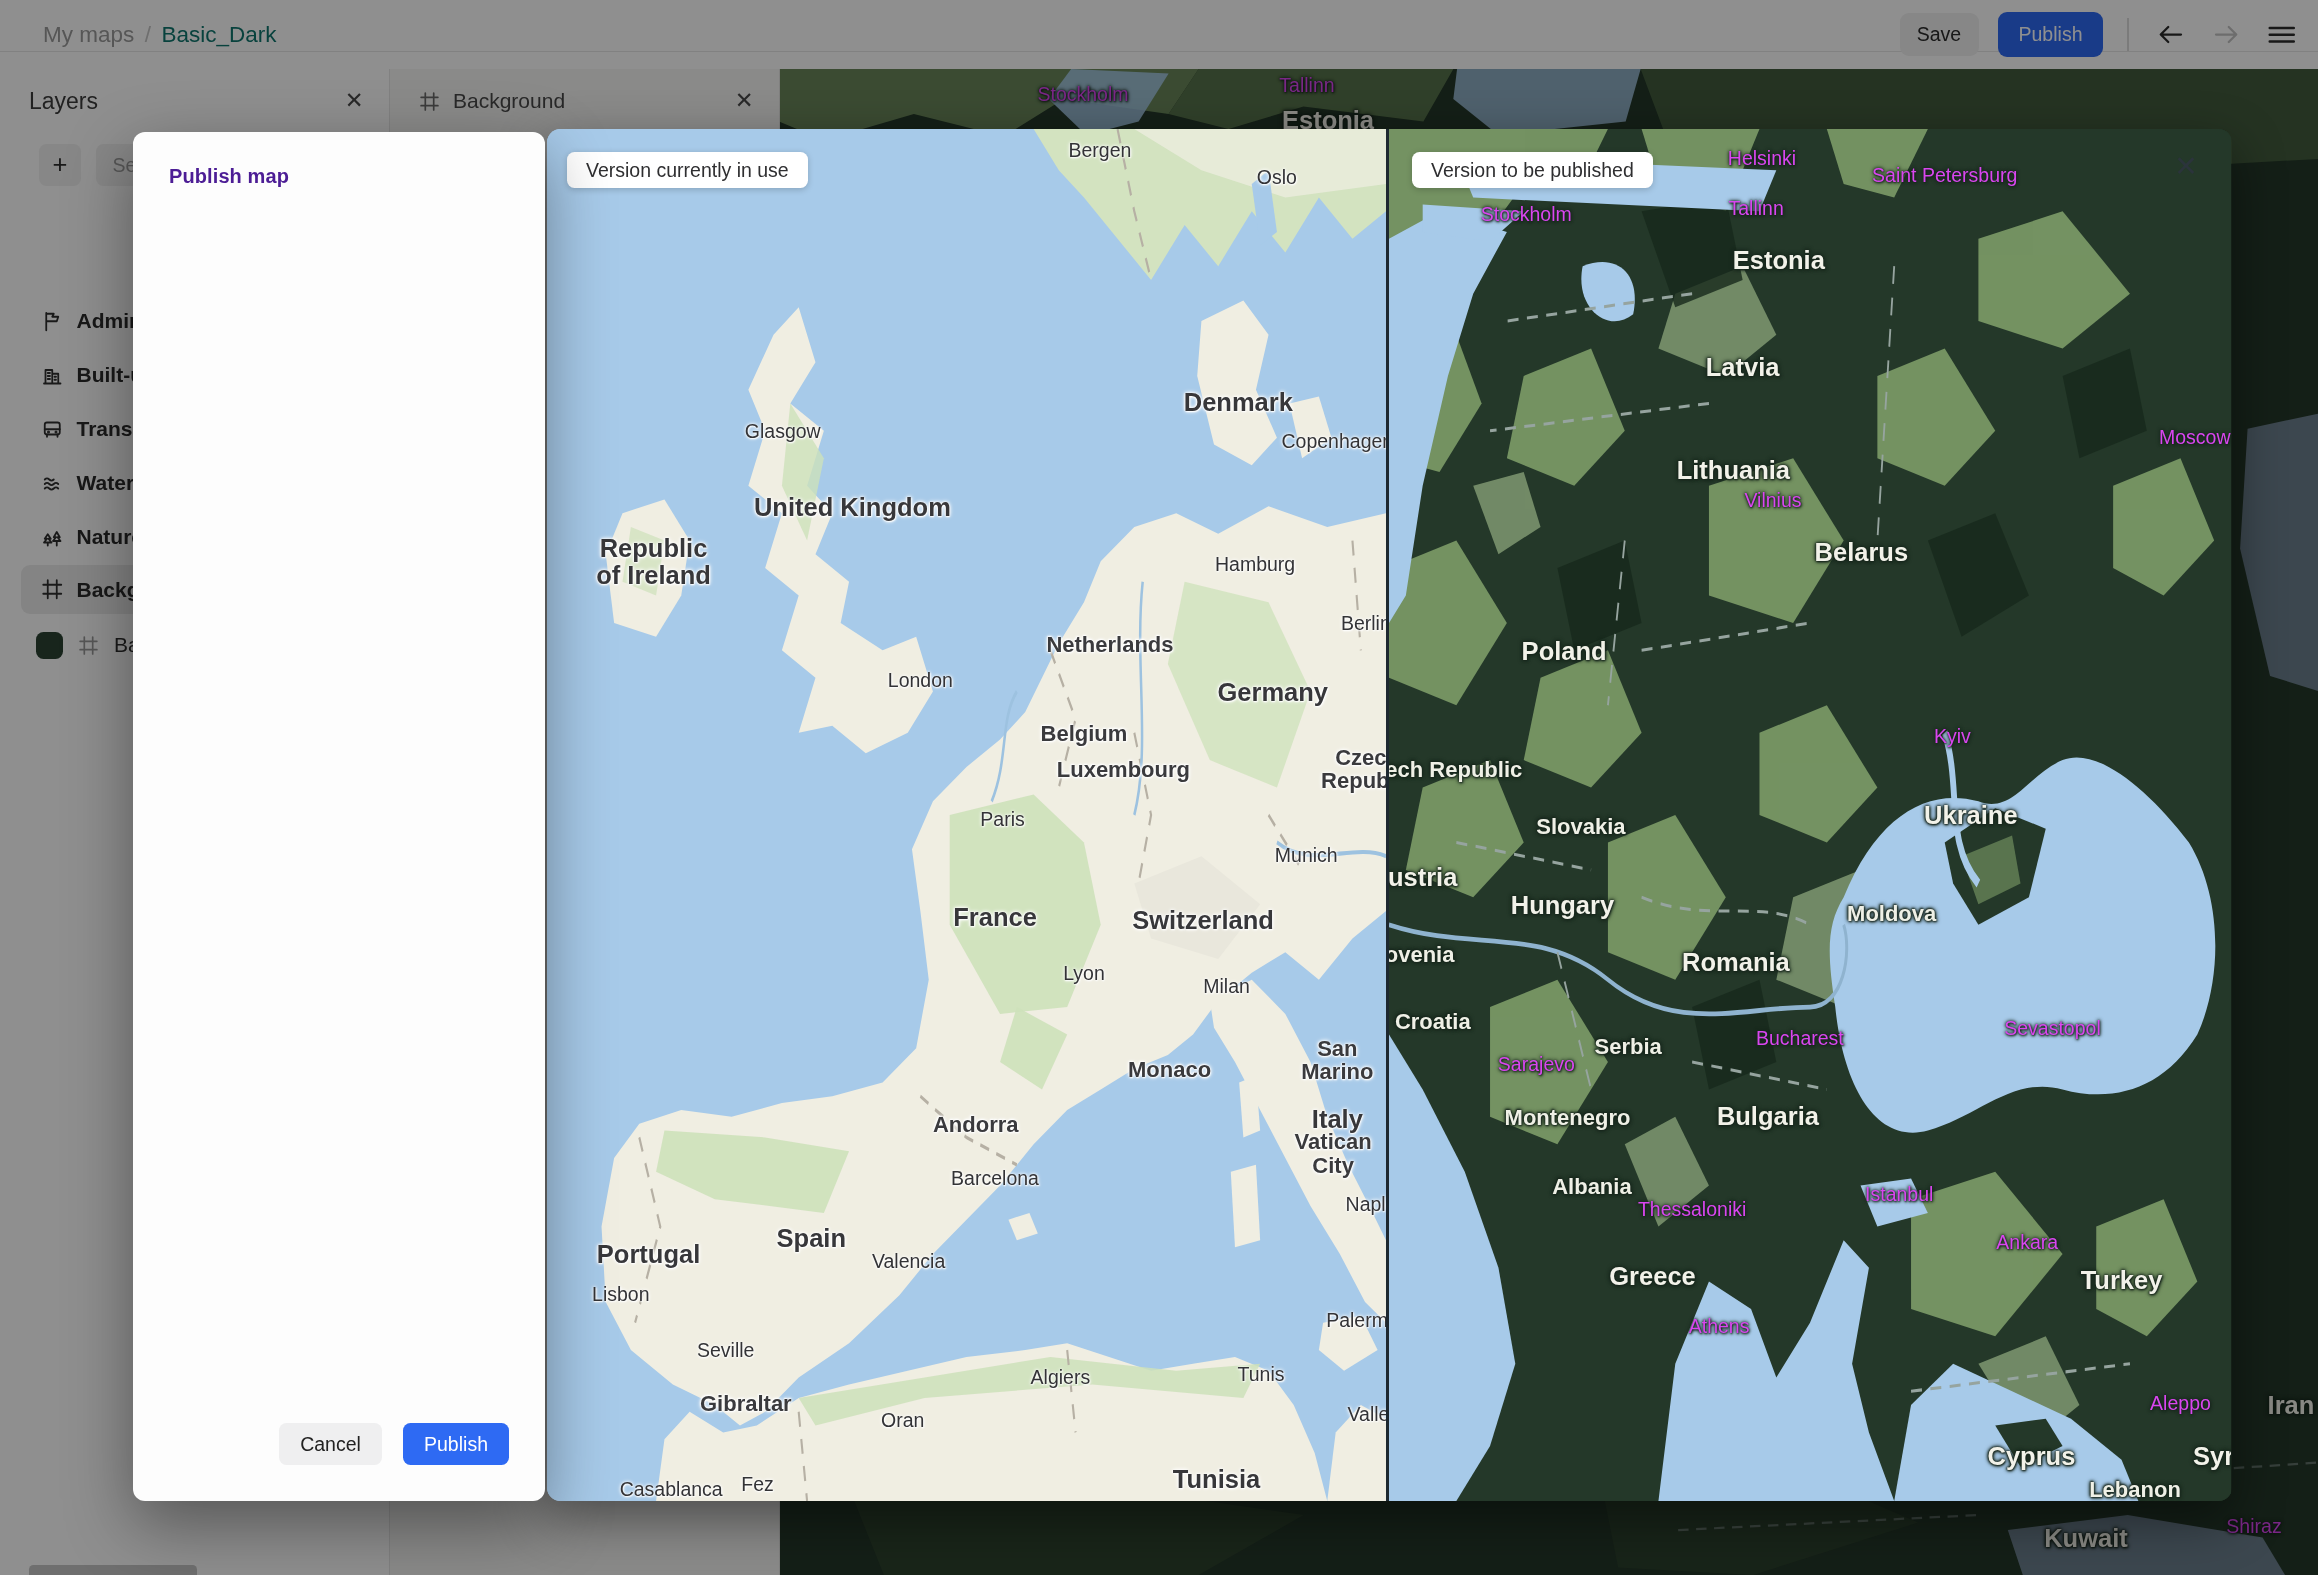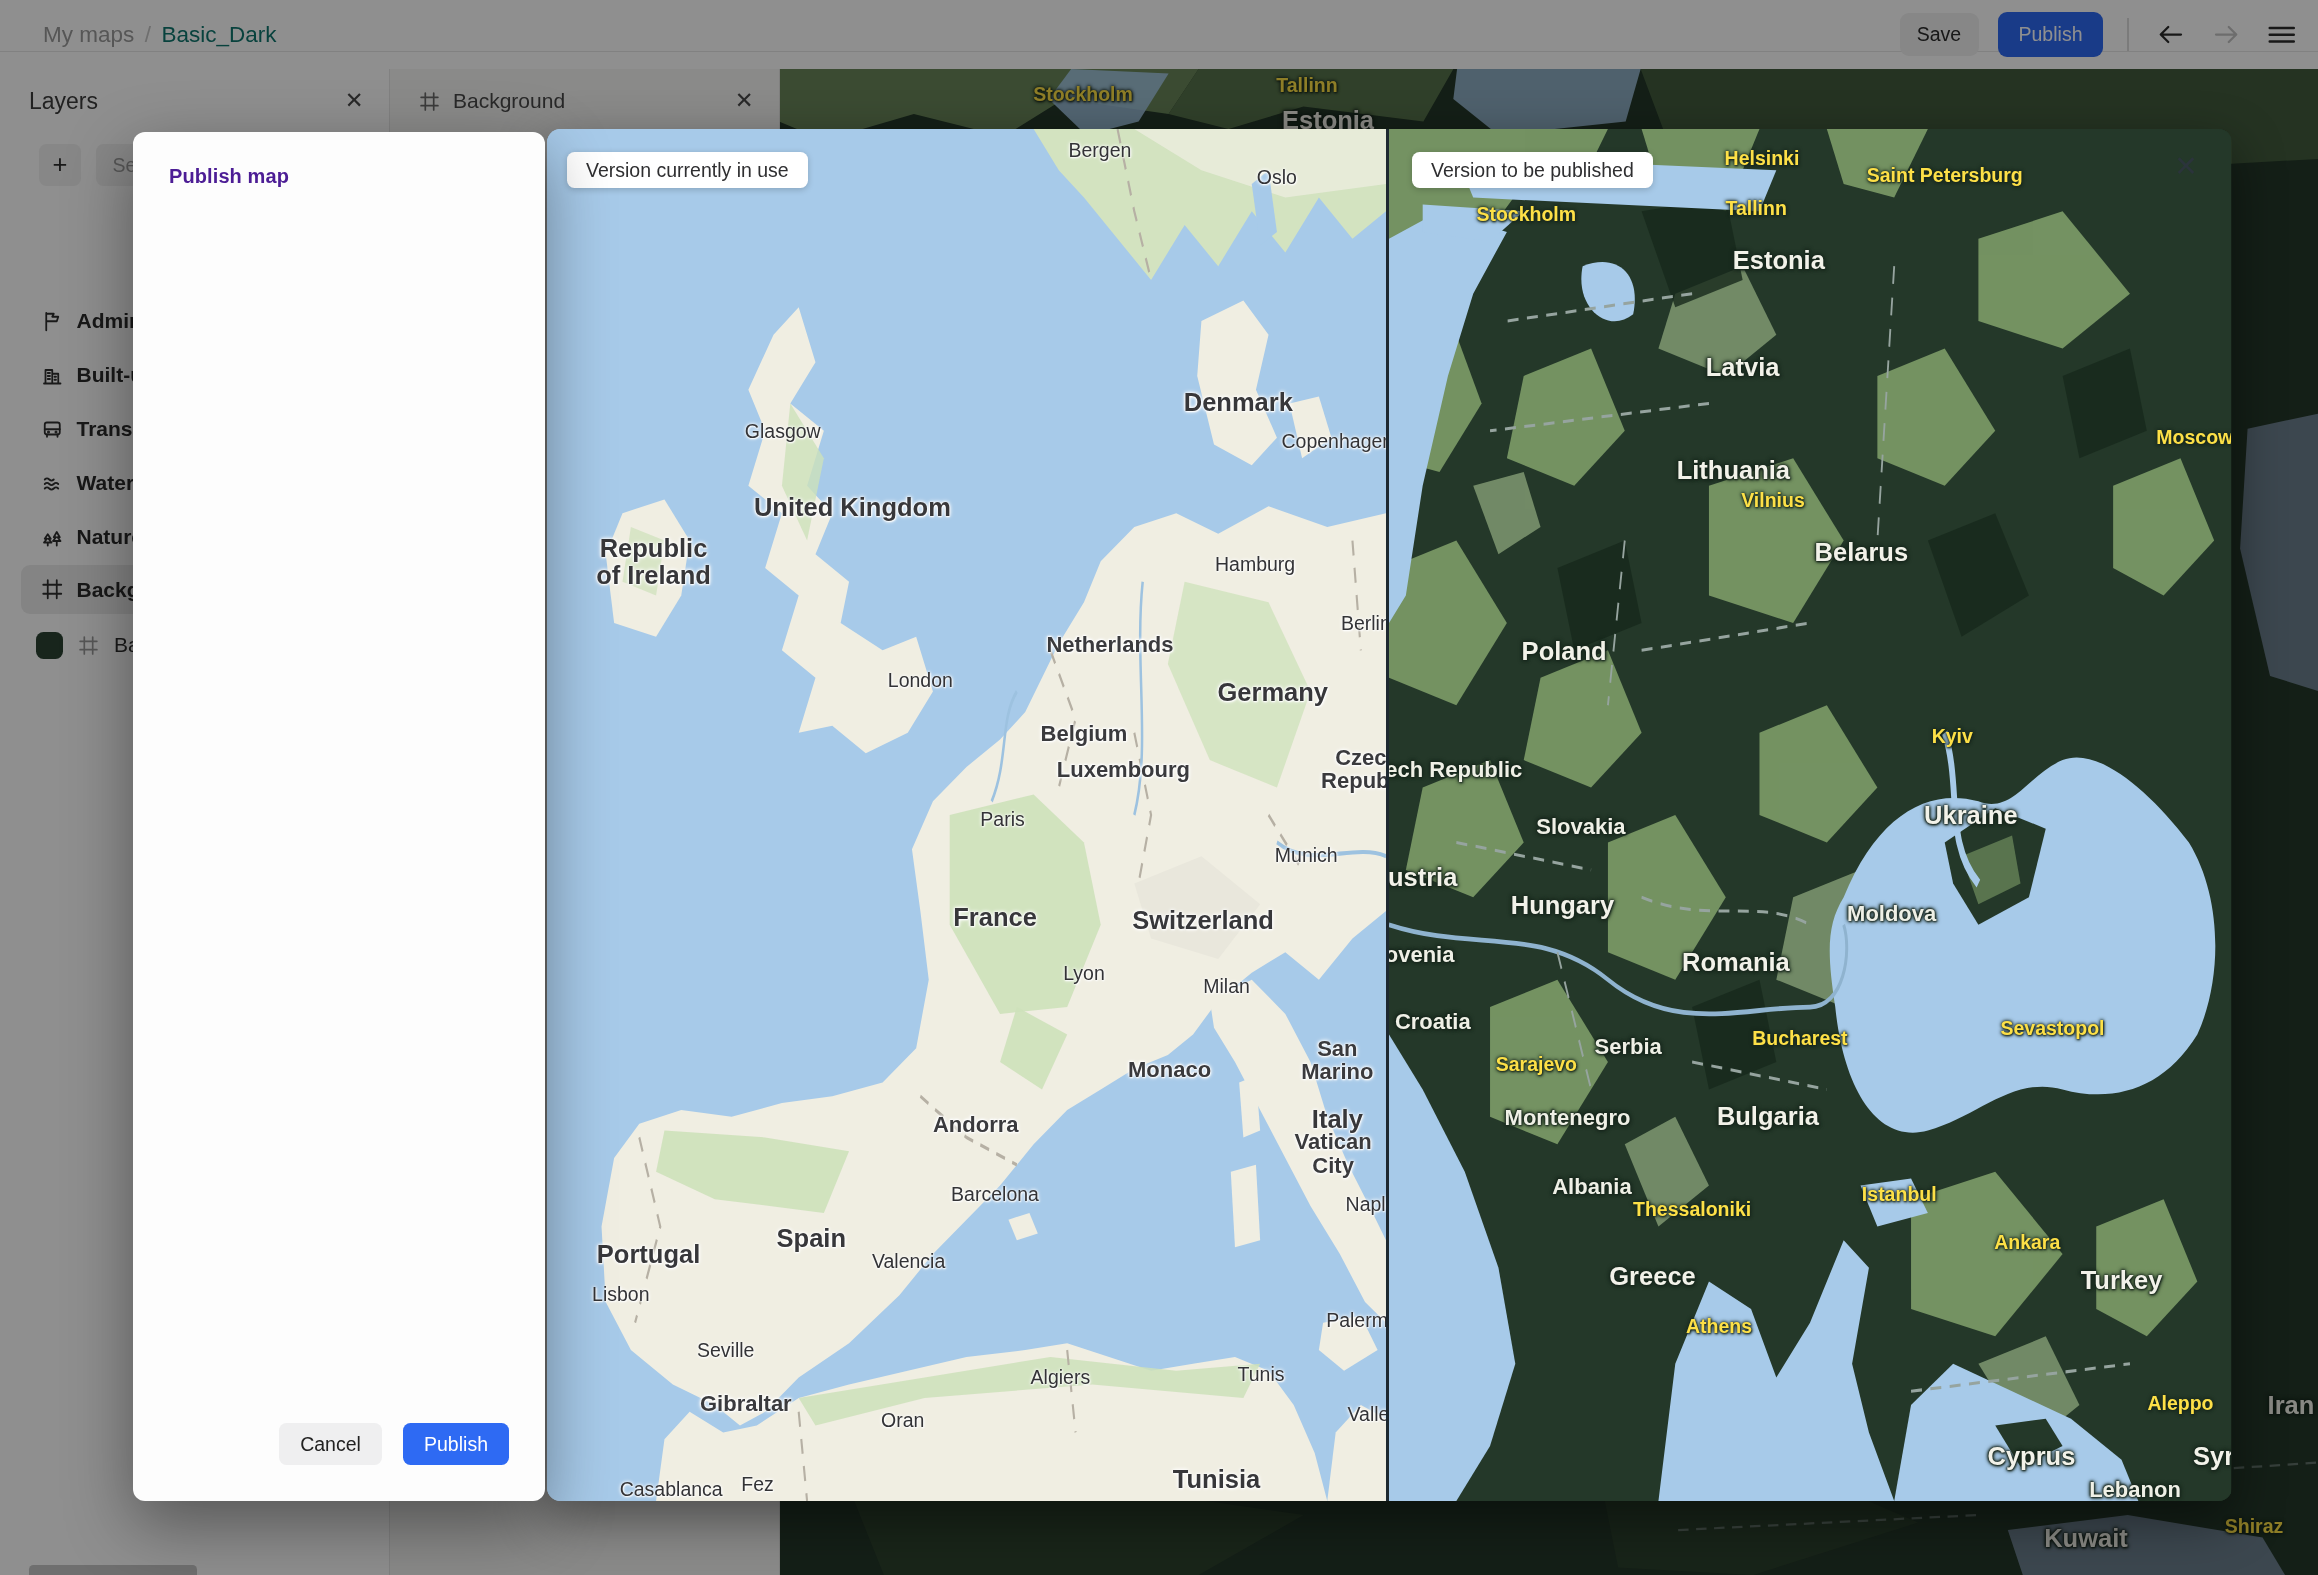--- a/index.html
+++ b/index.html
@@ -81,21 +81,21 @@
   .light-style .map-label.big     { font-size:25.5px; font-weight:700; color:#37373a;
       text-shadow:0 0 5.2px #fff,0 0 3.7px #fff,0.7px 0.7px 1.5px #fff,-0.7px -0.7px 1.5px #fff; }
   .light-style .map-label.country { font-size:22px; font-weight:700; color:#3a3a3d;
       text-shadow:0 0 5.2px #fff,0 0 3.7px #fff,0.7px 0.7px 1.5px #fff,-0.7px -0.7px 1.5px #fff; }
   .light-style .map-label.city    { font-size:19.5px; font-weight:400; color:#333336;
       text-shadow:0 0 4.5px #fff,0 0 3px #fff,0.7px 0.7px 1.5px #fff; }
   .dark-style .map-label.big     { font-size:25.5px; font-weight:700; color:#f2f2e9;
       text-shadow:0 0 5.2px #18271d,0 0 3.7px #18271d,0.7px 0.7px 2.2px #18271d,-0.7px -0.7px 2.2px #18271d; }
   .dark-style .map-label.country { font-size:22px; font-weight:700; color:#eff0e6;
       text-shadow:0 0 5.2px #18271d,0 0 3.7px #18271d,0.7px 0.7px 2.2px #18271d,-0.7px -0.7px 2.2px #18271d; }
-  .dark-style .map-label.city    { font-size:19.5px; font-weight:700; color:#fde047;
+  .dark-style .map-label.city    { font-size:19.5px; font-weight:400; color:#d946ef;
       text-shadow:0 0 4.5px #18271d,0 0 3px #18271d,0.7px 0.7px 2.2px #18271d; }
 
   
   #modal { position:absolute; left:133px; top:132px; width:412px; height:1369px; background:#fdfdfd;
            border-radius:12px; z-index:4; box-shadow:0 22.5px 67px rgba(0,0,0,.4);
            display:flex; flex-direction:column; padding:33px 36px 36px 36px; }
   #modal h1 { font-size:20px; font-weight:700; color:#4c1d95; letter-spacing:0.1px; }
   #modal .para { margin-top:21px; font-size:19px; line-height:22px; color:#262626; white-space:pre-line; }
   #modal .para.second { margin-top:11.2px; }
   #modal a { color:#262626; text-decoration:underline; cursor:pointer; }
@@ -311,21 +311,21 @@
         <span class="map-label city" style="left: 90.5%; top: 53%;">Munich</span>
         <span class="map-label big" style="left: 53.4%; top: 57.5%;">France</span>
         <span class="map-label big" style="left: 78.2%; top: 57.7%;">Switzerland</span>
         <span class="map-label city" style="left: 64%; top: 61.6%;">Lyon</span>
         <span class="map-label city" style="left: 81%; top: 62.5%;">Milan</span>
         <span class="map-label country" style="left: 74.2%; top: 68.6%;">Monaco</span>
         <span class="map-label country" style="left: 94.2%; top: 67.9%;">San Marino</span>
         <span class="map-label big" style="left: 94.2%; top: 72.2%;">Italy</span>
         <span class="map-label country" style="left: 93.7%; top: 74.7%;">Vatican City</span>
         <span class="map-label country" style="left: 51.1%; top: 72.6%;">Andorra</span>
-        <span class="map-label city" style="left: 53.4%; top: 76.5%; margin-top: 16px;">Barcelona</span>
+        <span class="map-label city" style="left: 53.4%; top: 76.5%;">Barcelona</span>
         <span class="map-label city" style="left: 98.8%; top: 78.4%;">Naples</span>
         <span class="map-label big" style="left: 31.5%; top: 80.9%;">Spain</span>
         <span class="map-label city" style="left: 43.1%; top: 82.6%;">Valencia</span>
         <span class="map-label big" style="left: 12.1%; top: 82.1%;">Portugal</span>
         <span class="map-label city" style="left: 8.8%; top: 85%;">Lisbon</span>
         <span class="map-label city" style="left: 21.3%; top: 89.1%;">Seville</span>
         <span class="map-label city" style="left: 97.2%; top: 86.9%;">Palermo</span>
         <span class="map-label country" style="left: 23.7%; top: 92.9%;">Gibraltar</span>
         <span class="map-label city" style="left: 56.9%; top: 91%; margin-left: 36px;">Algiers</span>
         <span class="map-label city" style="left: 85.1%; top: 90.8%;">Tunis</span>

